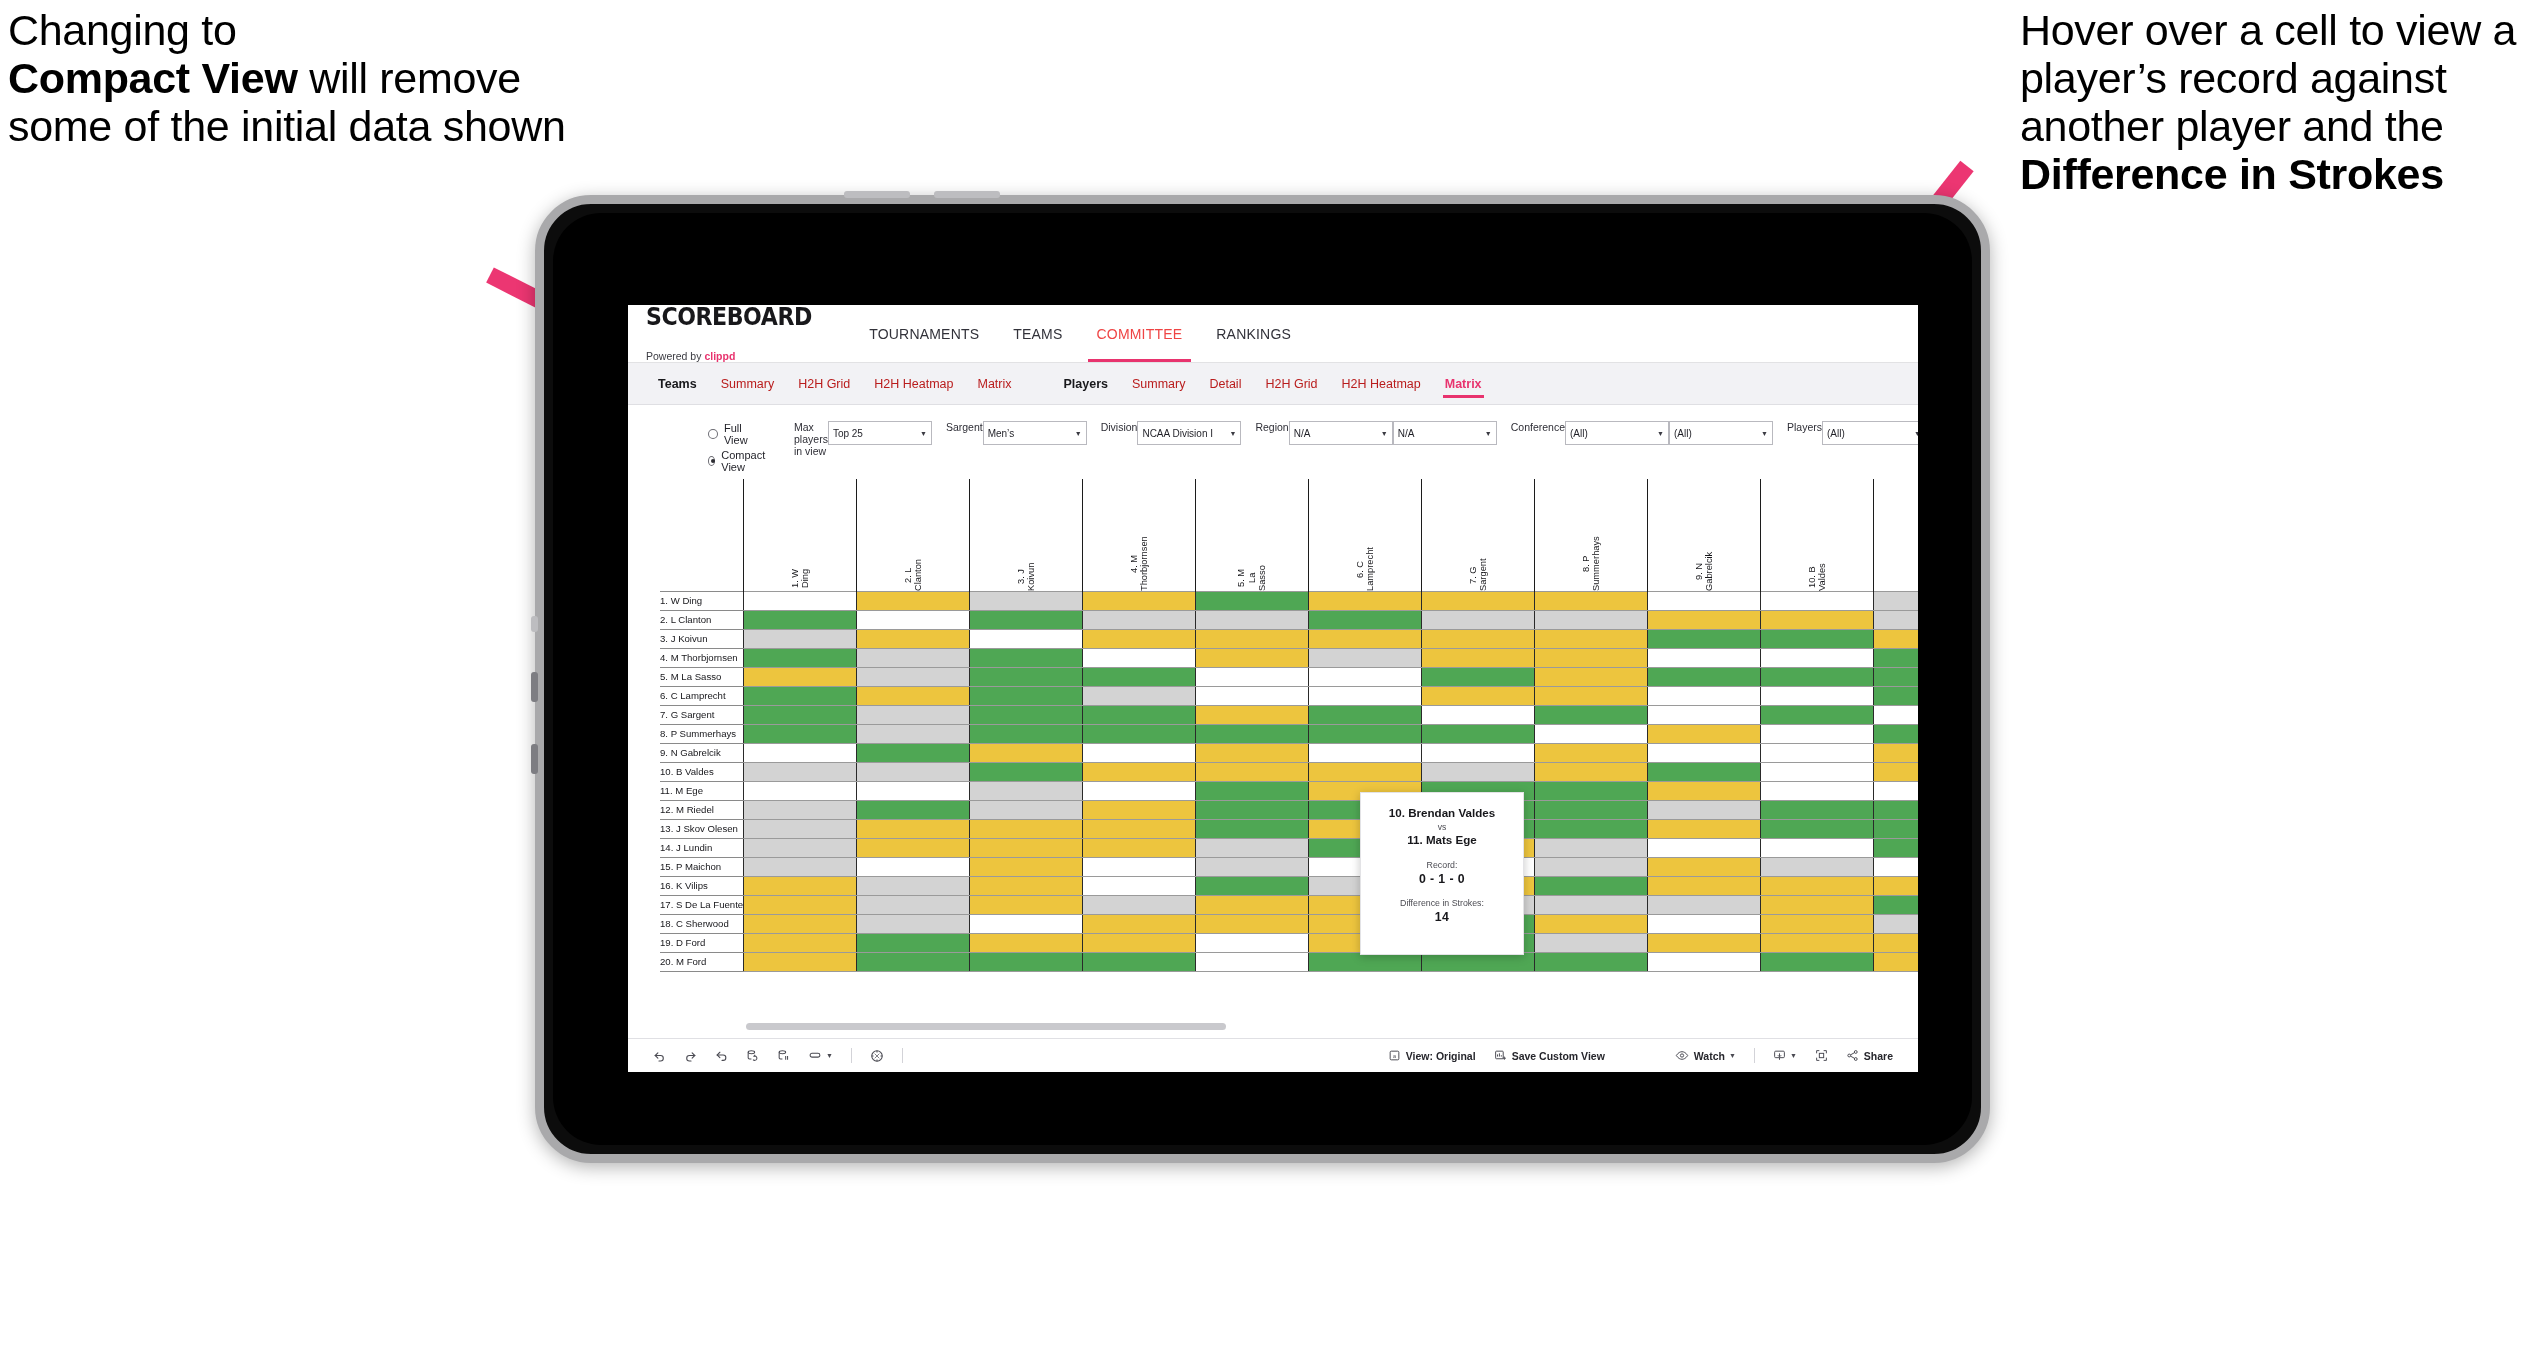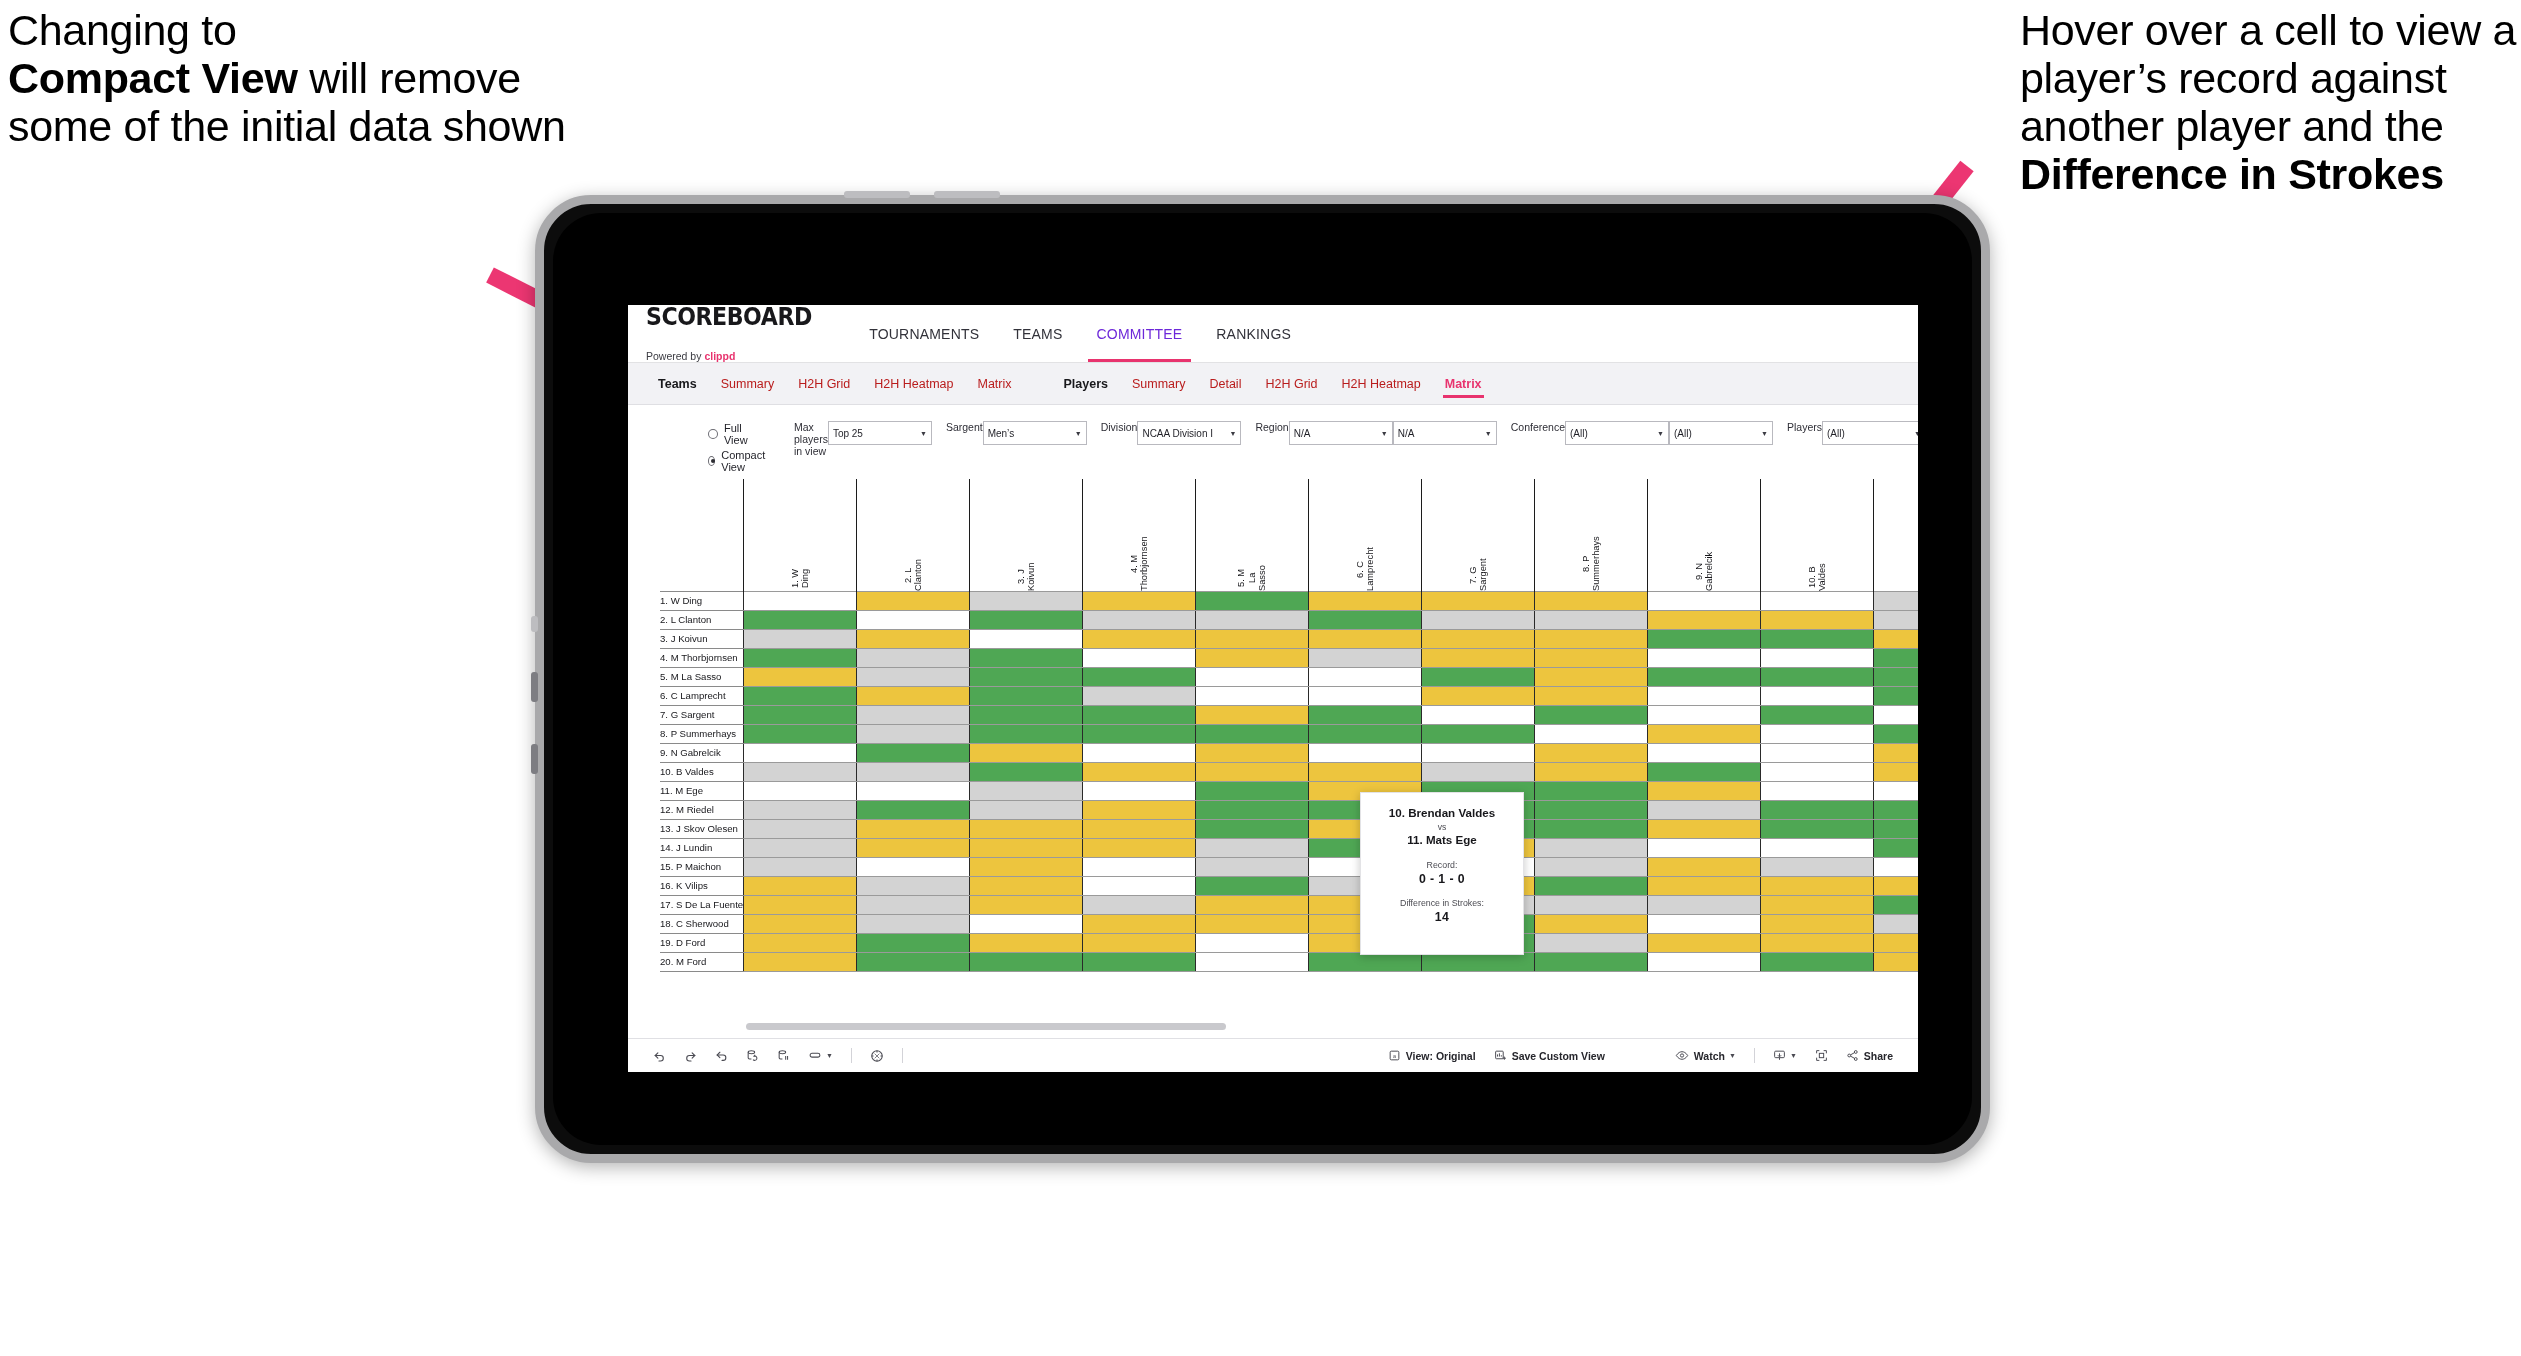--- a/index.html
+++ b/index.html
@@ -70,21 +70,21 @@
   }
   #logo-sub { font-size:10.5px; color:#3b3b42; margin-top:3px; }
   #logo-sub .brand { color:#e8336e; font-weight:700; }
 
   .topnav { display:flex; align-items:stretch; }
   .topnav-item {
     display:flex; align-items:center; padding:0 17px;
     font-size:14px; color:#32323a; letter-spacing:.2px;
     position:relative; cursor:pointer; white-space:nowrap;
   }
-  .topnav-item.active { color:#6d28d9; }
+  .topnav-item.active { color:#ef4444; }
   .topnav-item.active::after {
     content:""; position:absolute; left:8px; right:8px; bottom:0;
     height:3px; background:#e8336e;
   }
 
   
   #subnav {
     height:42px; background:#f2f2f5; border-bottom:1px solid #dfdfe3;
     display:flex; align-items:center; padding-left:18px; gap:0;
   }

